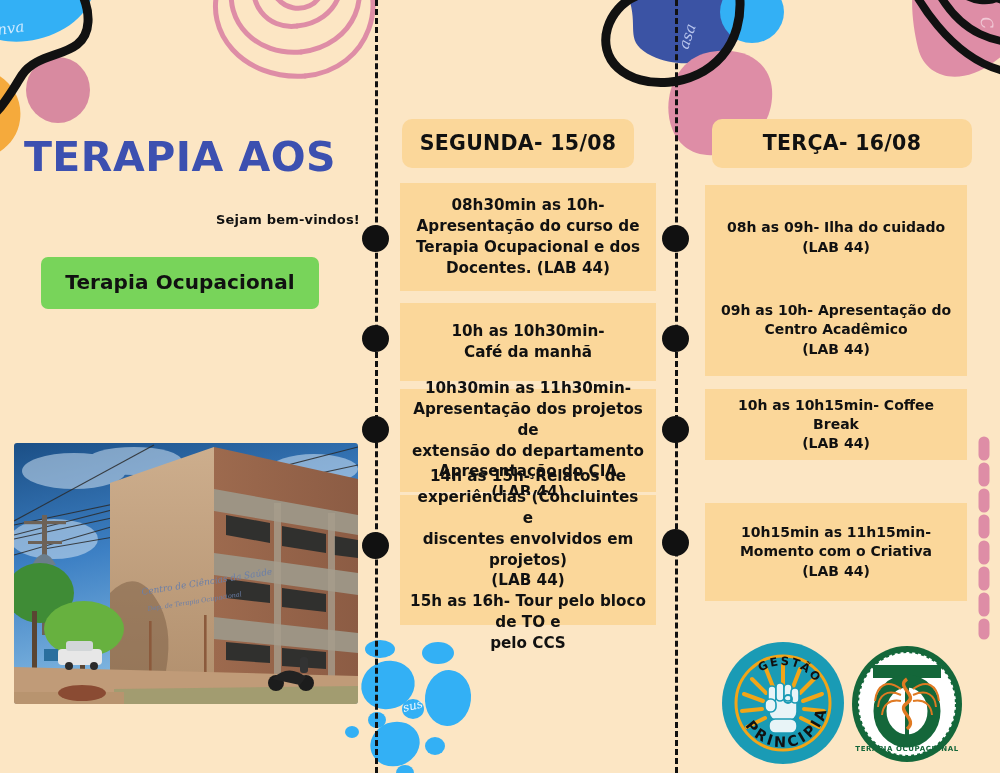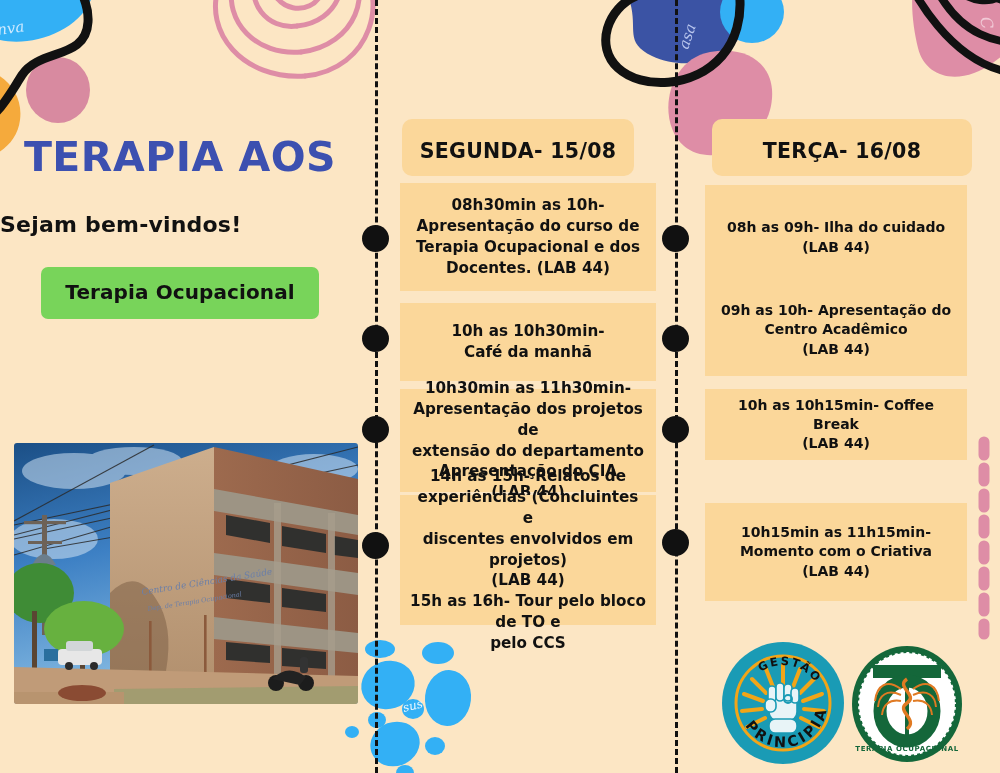--- a/index.html
+++ b/index.html
@@ -22,22 +22,22 @@
     font-size:41px;
     line-height:1.32;
     letter-spacing:0.5px;
     text-align:center;
     margin:0 0 0 0;
     padding:0 12px;
   }
   .subtitle{
     color:#111;
     font-weight:800;
-    font-size:22px;
-    text-align:left;
+    font-size:13px;
+    text-align:right;
     margin:28px 0 0 0;
     letter-spacing:0.2px;
   }
   .pill-wrap{display:flex;justify-content:center;margin-top:30px;}
   .green-pill{
     background:#78D45A;
     color:#111;
     font-weight:700;
     font-size:20px;
     padding:13px 24px 15px;
@@ -63,21 +63,21 @@
   }
   .dot{
     position:absolute;left:2px;width:27px;height:27px;border-radius:50%;
     background:#111;
   }
 
   .day-head{
     position:absolute;left:42px;width:232px;
     background:#FBD79A;border-radius:10px;
     text-align:center;color:#111;font-weight:800;font-size:20.5px;
-    padding:20px 4px 13px;letter-spacing:0.3px;
+    padding:12px 4px 13px;letter-spacing:0.3px;
     box-sizing:border-box;
   }
   .card{
     position:absolute;left:40px;width:256px;
     background:#FBD79A;border-radius:0;
     color:#111;font-weight:700;font-size:15.2px;line-height:1.37;
     text-align:center;
     box-sizing:border-box;
     display:flex;align-items:center;justify-content:center;
     padding:8px 10px;

